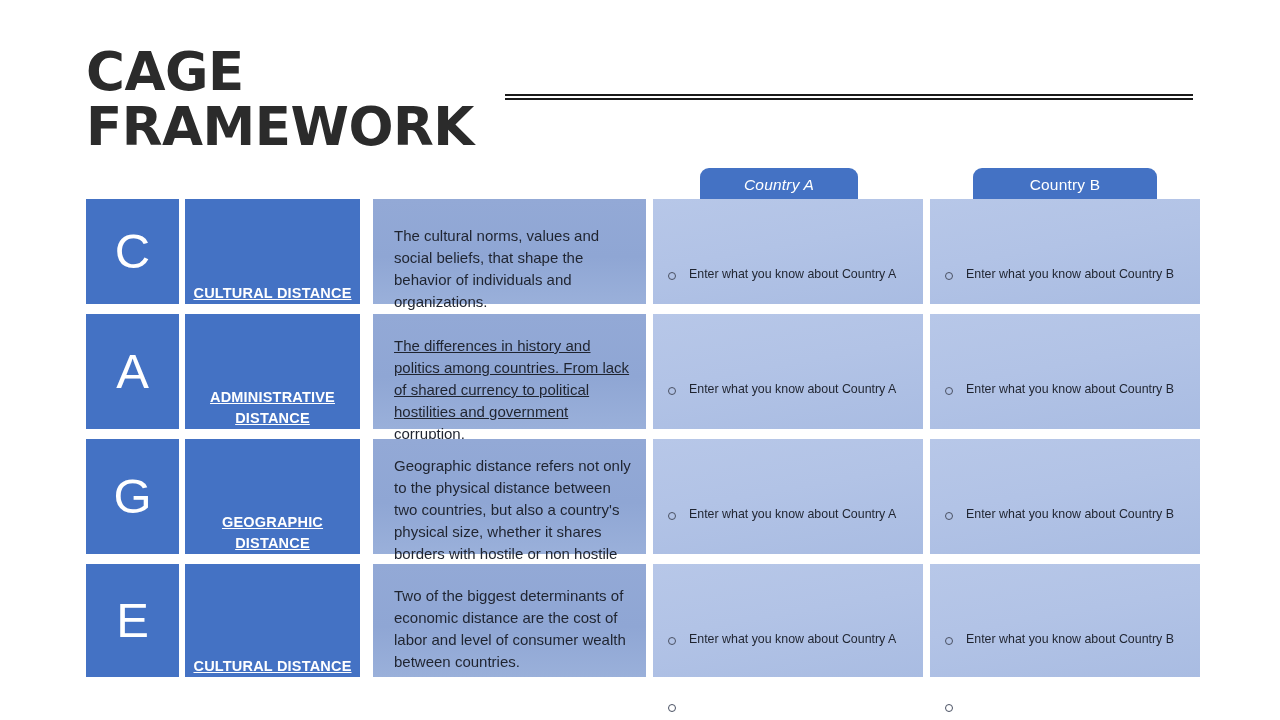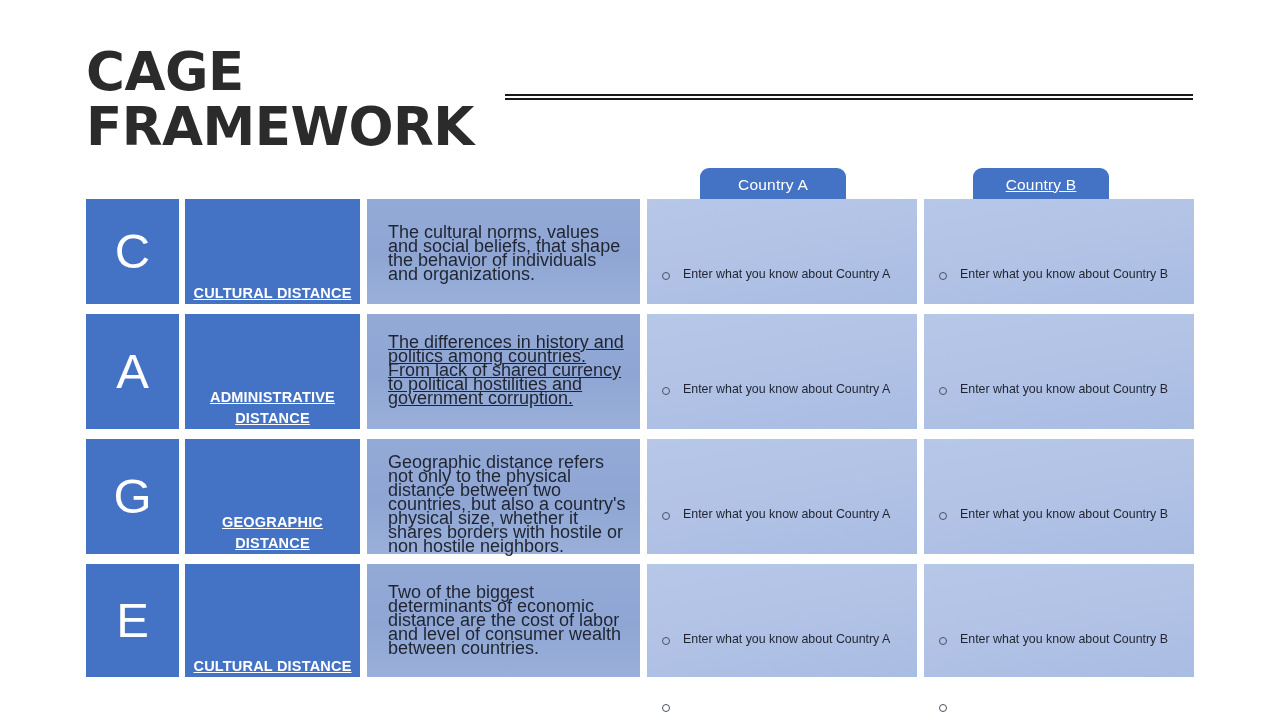--- a/index.html
+++ b/index.html
@@ -62,22 +62,22 @@
     border-radius: 9px 9px 0 0;
     background: #4472c4;
     color: #ffffff;
     font-size: 15.5px;
     font-family: "Liberation Sans", sans-serif;
     display: flex;
     align-items: center;
     justify-content: center;
     letter-spacing: 0.2px;
   }
-  #tab-country-a { left: 700px; width: 146px; }
-  #tab-country-b { left: 973px; width: 136px; text-decoration: underline; }
+  #tab-country-a { left: 700px; width: 158px; font-style: italic; }
+  #tab-country-b { left: 973px; width: 184px; }
 
   
   #grid {
     position: absolute;
     left: 86px;
     top: 199px;
     width: 1107px;
   }
   .row {
     position: relative;
@@ -119,23 +119,24 @@
     padding: 0 8px;
     letter-spacing: 0.2px;
     text-decoration: underline;
   }
 
   .cell-desc {
     width: 273px;
     flex: 0 0 273px;
     background: linear-gradient(180deg, #93a9d6 0%, #8fa6d4 55%, #9ab0da 100%);
     color: #1f2430;
-    font-size: 18px;
-    line-height: 14px;
+    font-size: 15px;
+    line-height: 22px;
     padding: 26px 14px 10px 21px;
+    margin-left: 6px;
   }
 
   .cell-country {
     width: 270px;
     flex: 0 0 270px;
     background: linear-gradient(170deg, #b7c7e8 0%, #b2c3e6 45%, #a9bce2 100%);
     color: #1f2430;
     font-size: 12.4px;
     line-height: 17.5px;
     padding: 18px 12px 10px 10px;

